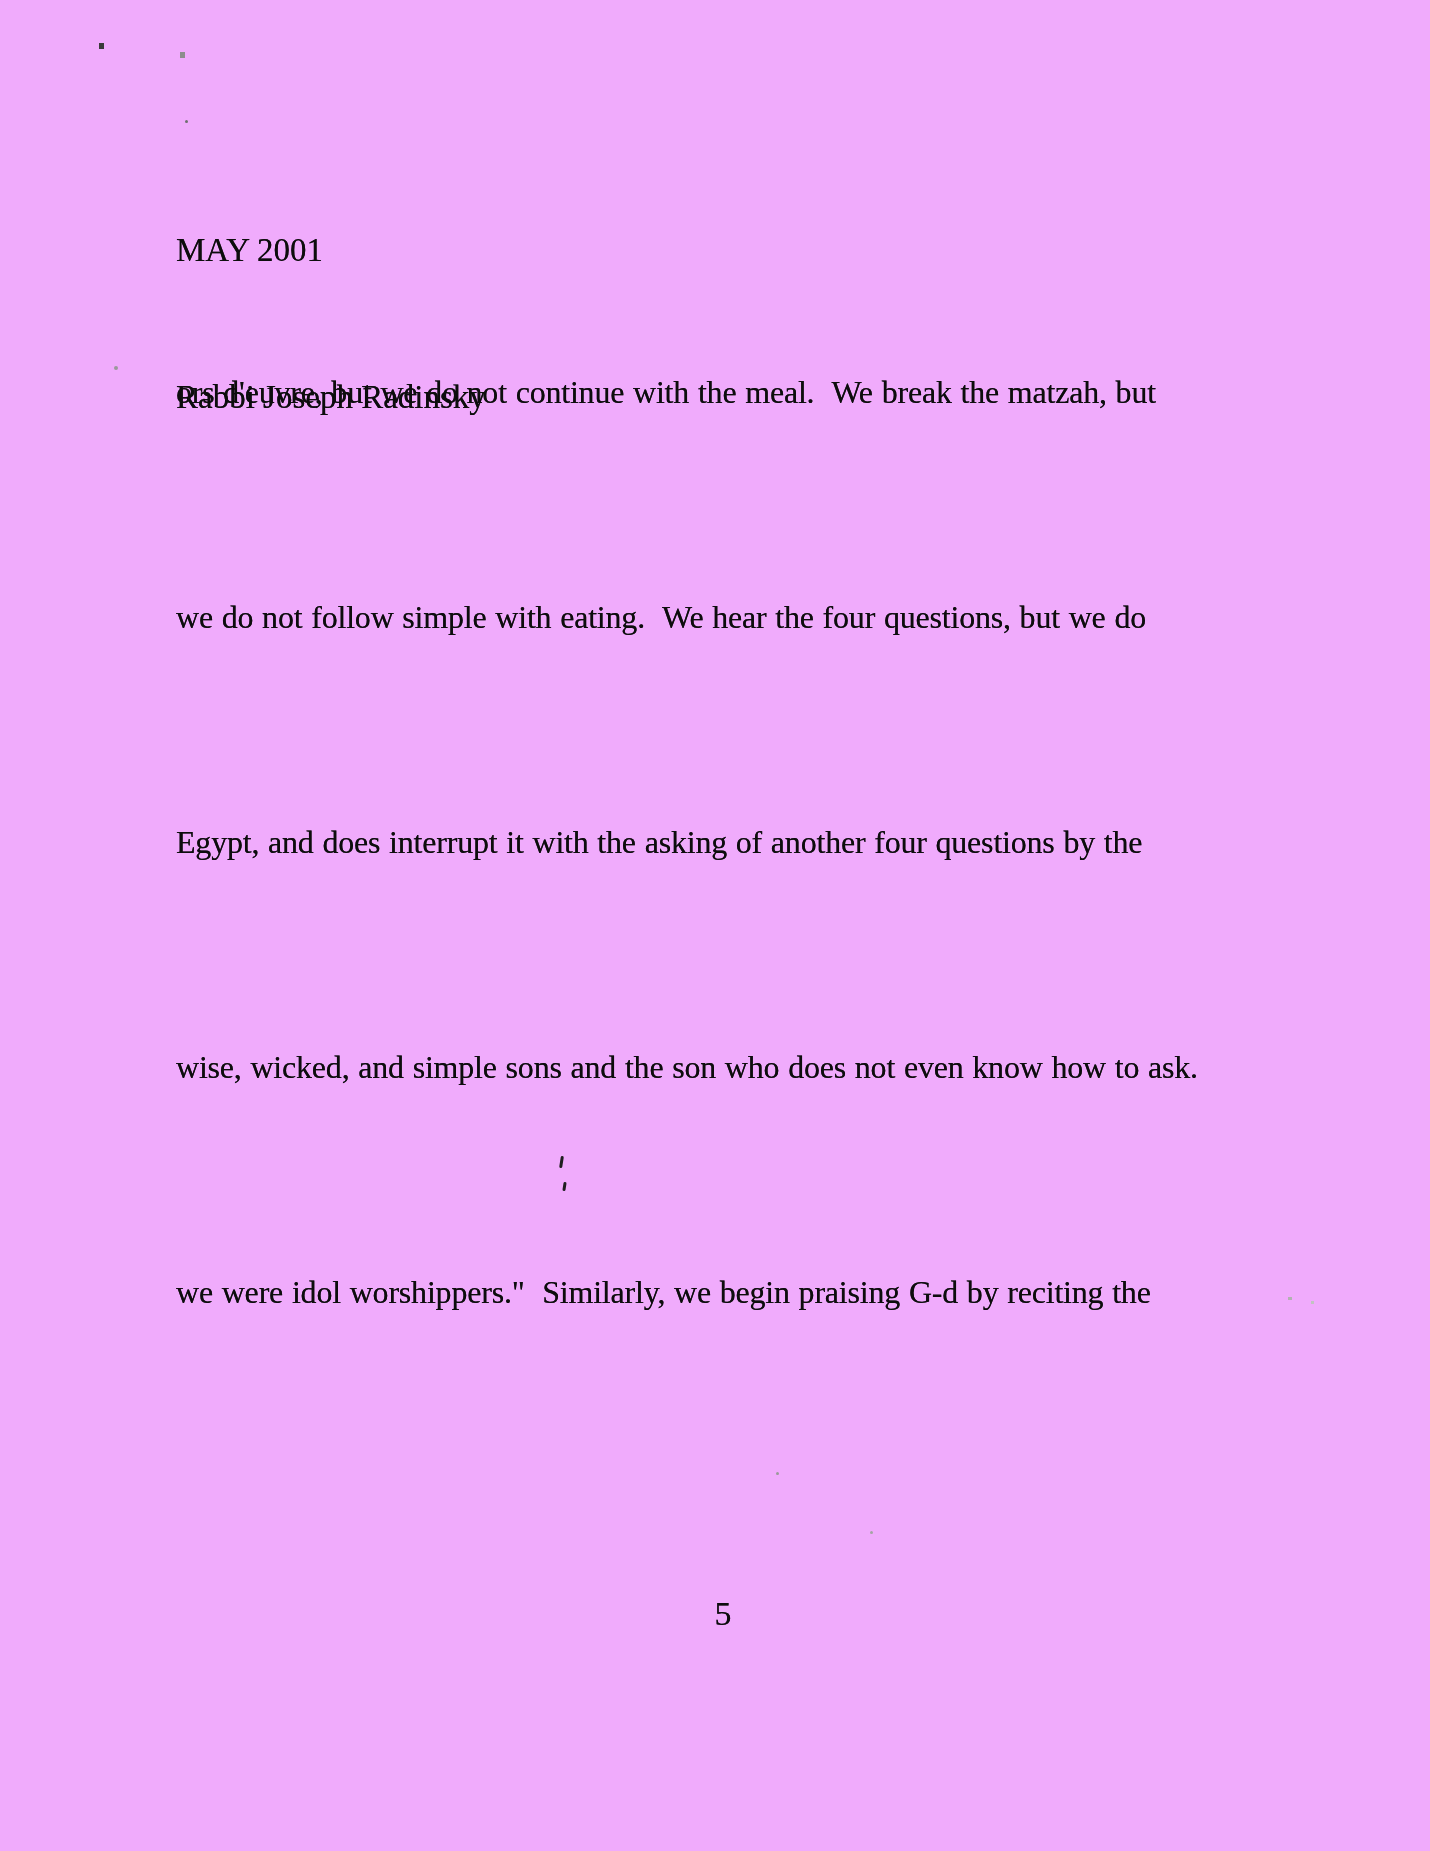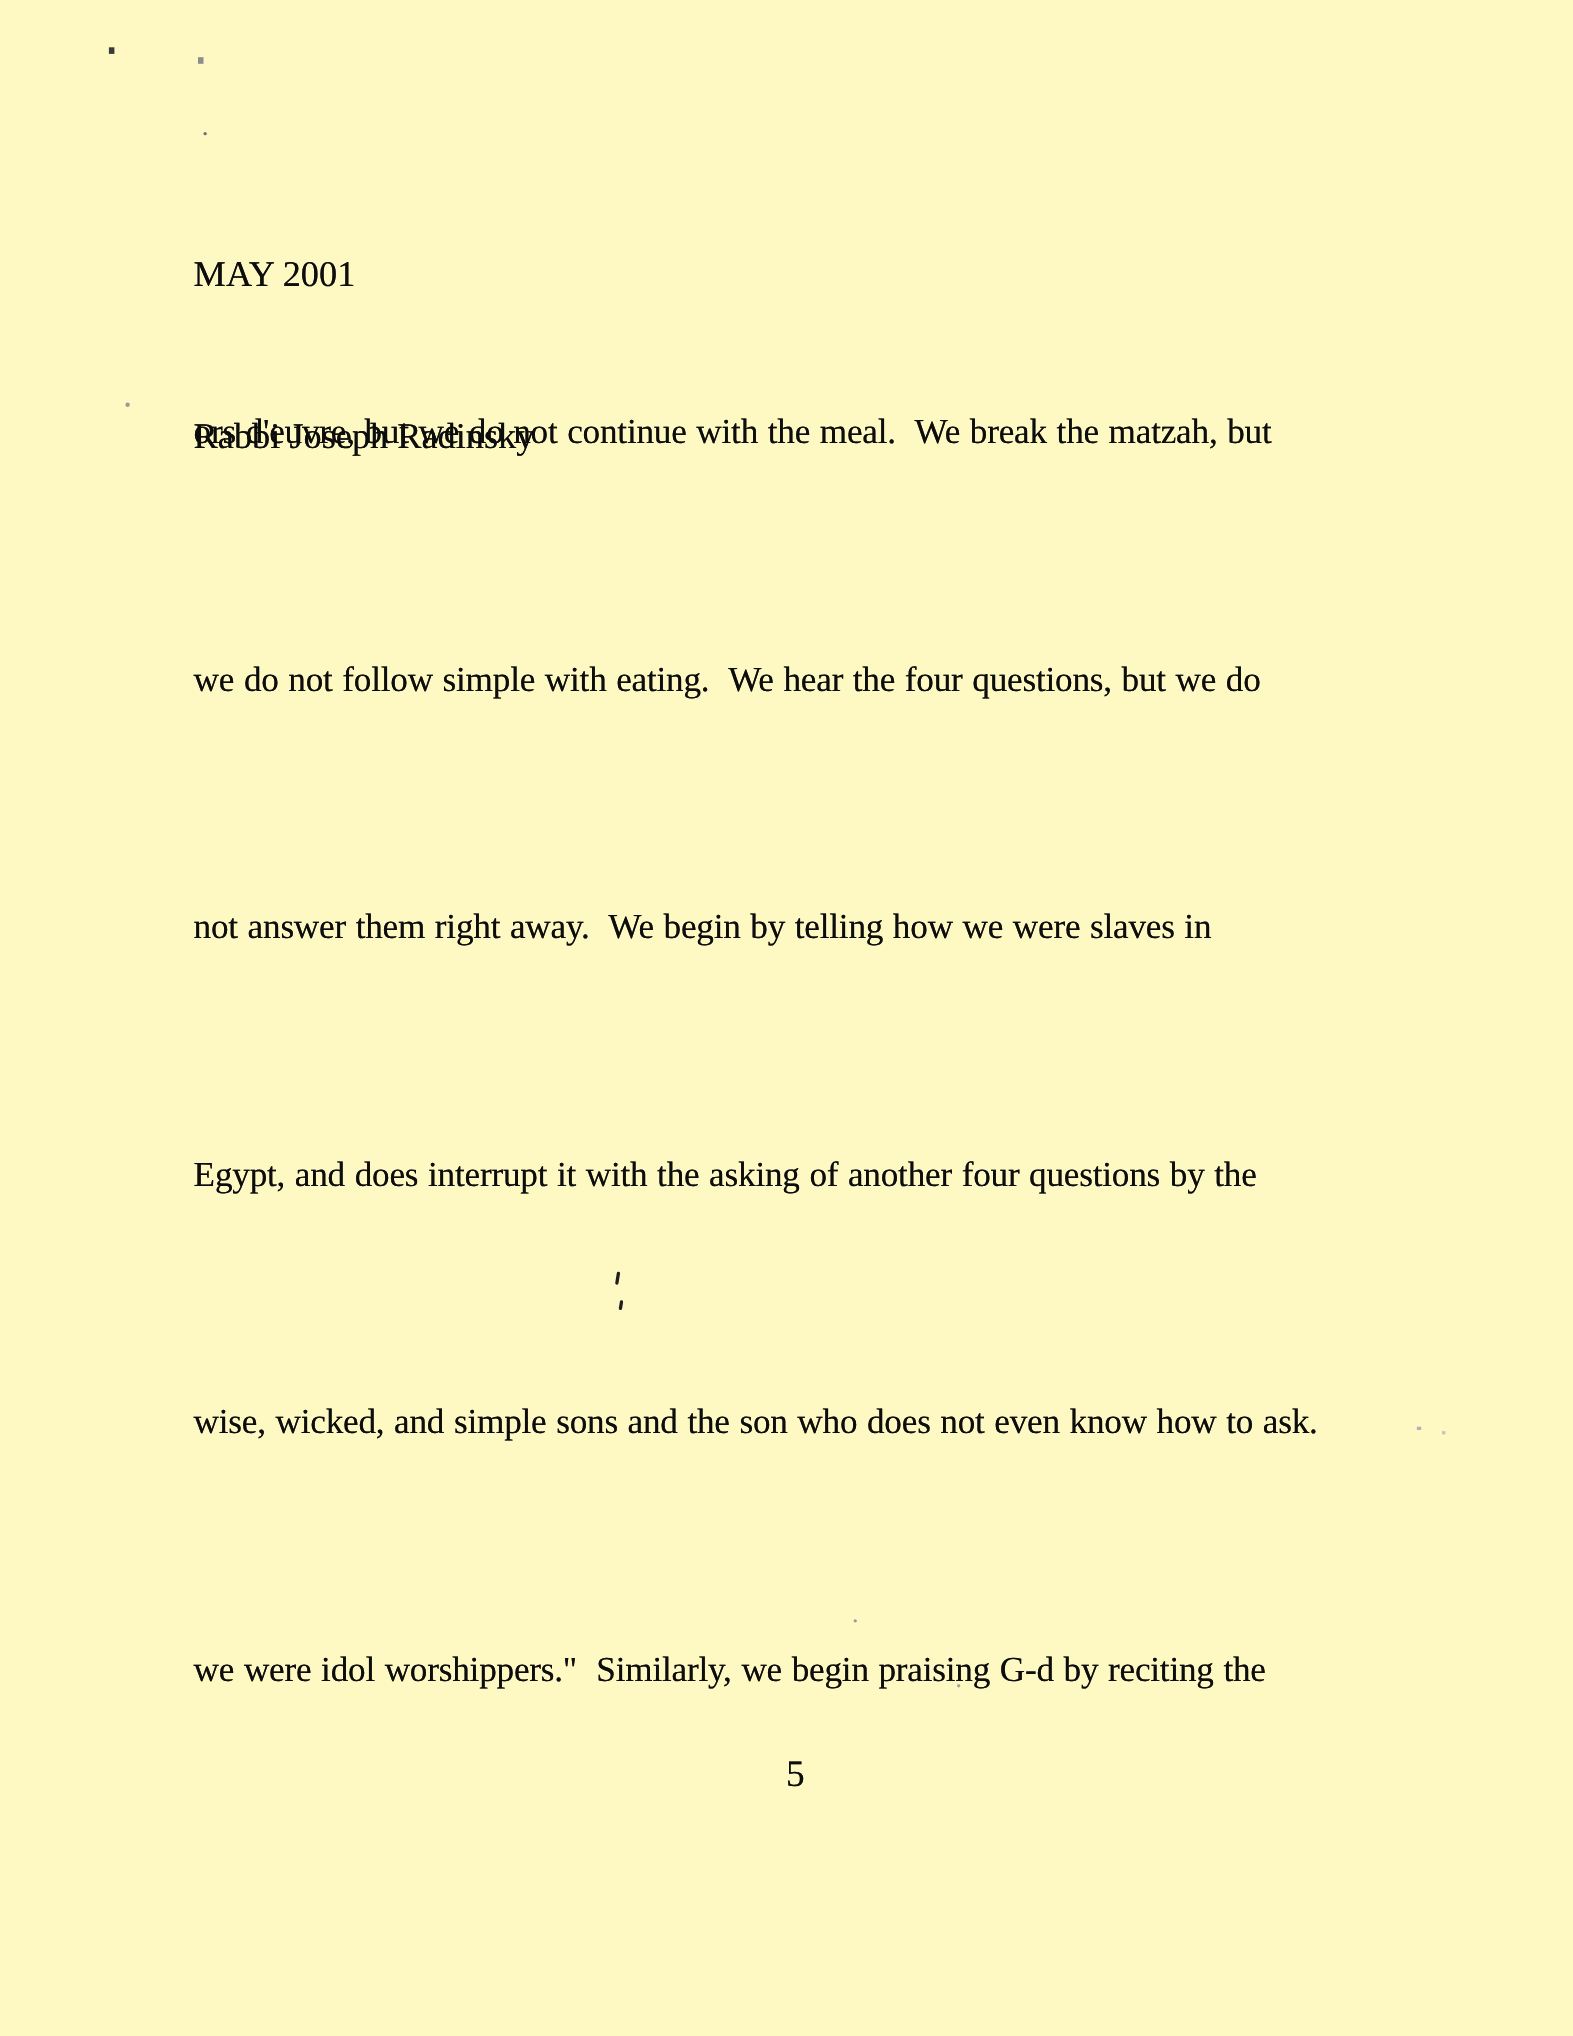--- a/index.html
+++ b/index.html
@@ -4,21 +4,21 @@
 <style>
   html, body {
     margin: 0;
     padding: 0;
     background: #ffffff;
   }
   .page {
     position: relative;
     width: 1430px;
     height: 1851px;
-    background: #fef9c3;
+    background: #f0abfc;
     overflow: hidden;
     font-family: "Liberation Serif", serif;
     color: #0d0d0d;
   }
   .doc-header {
     position: absolute;
     left: 176px;
     top: 128px;
     font-size: 33px;
     line-height: 49px;
@@ -67,21 +67,20 @@
   <div class="speck" style="left:870px; top:1531px; width:3px; height:3px; background:#a4a4a4; border-radius:50%;"></div>
 
   <div class="doc-header">
     <div>MAY 2001</div>
     <div>Rabbi Joseph Radinsky</div>
   </div>
 
   <div class="para para-1">
     <div class="text-line">ors d'euvre, but we do not continue with the meal.  We break the matzah, but</div>
     <div class="text-line">we do not follow simple with eating.  We hear the four questions, but we do</div>
-    <div class="text-line">not answer them right away.  We begin by telling how we were slaves in</div>
     <div class="text-line">Egypt, and does interrupt it with the asking of another four questions by the</div>
     <div class="text-line">wise, wicked, and simple sons and the son who does not even know how to ask.</div>
     <div class="text-line">we were idol worshippers."  Similarly, we begin praising G-d by reciting the</div>
     
     
     
     
     
     
   </div>

